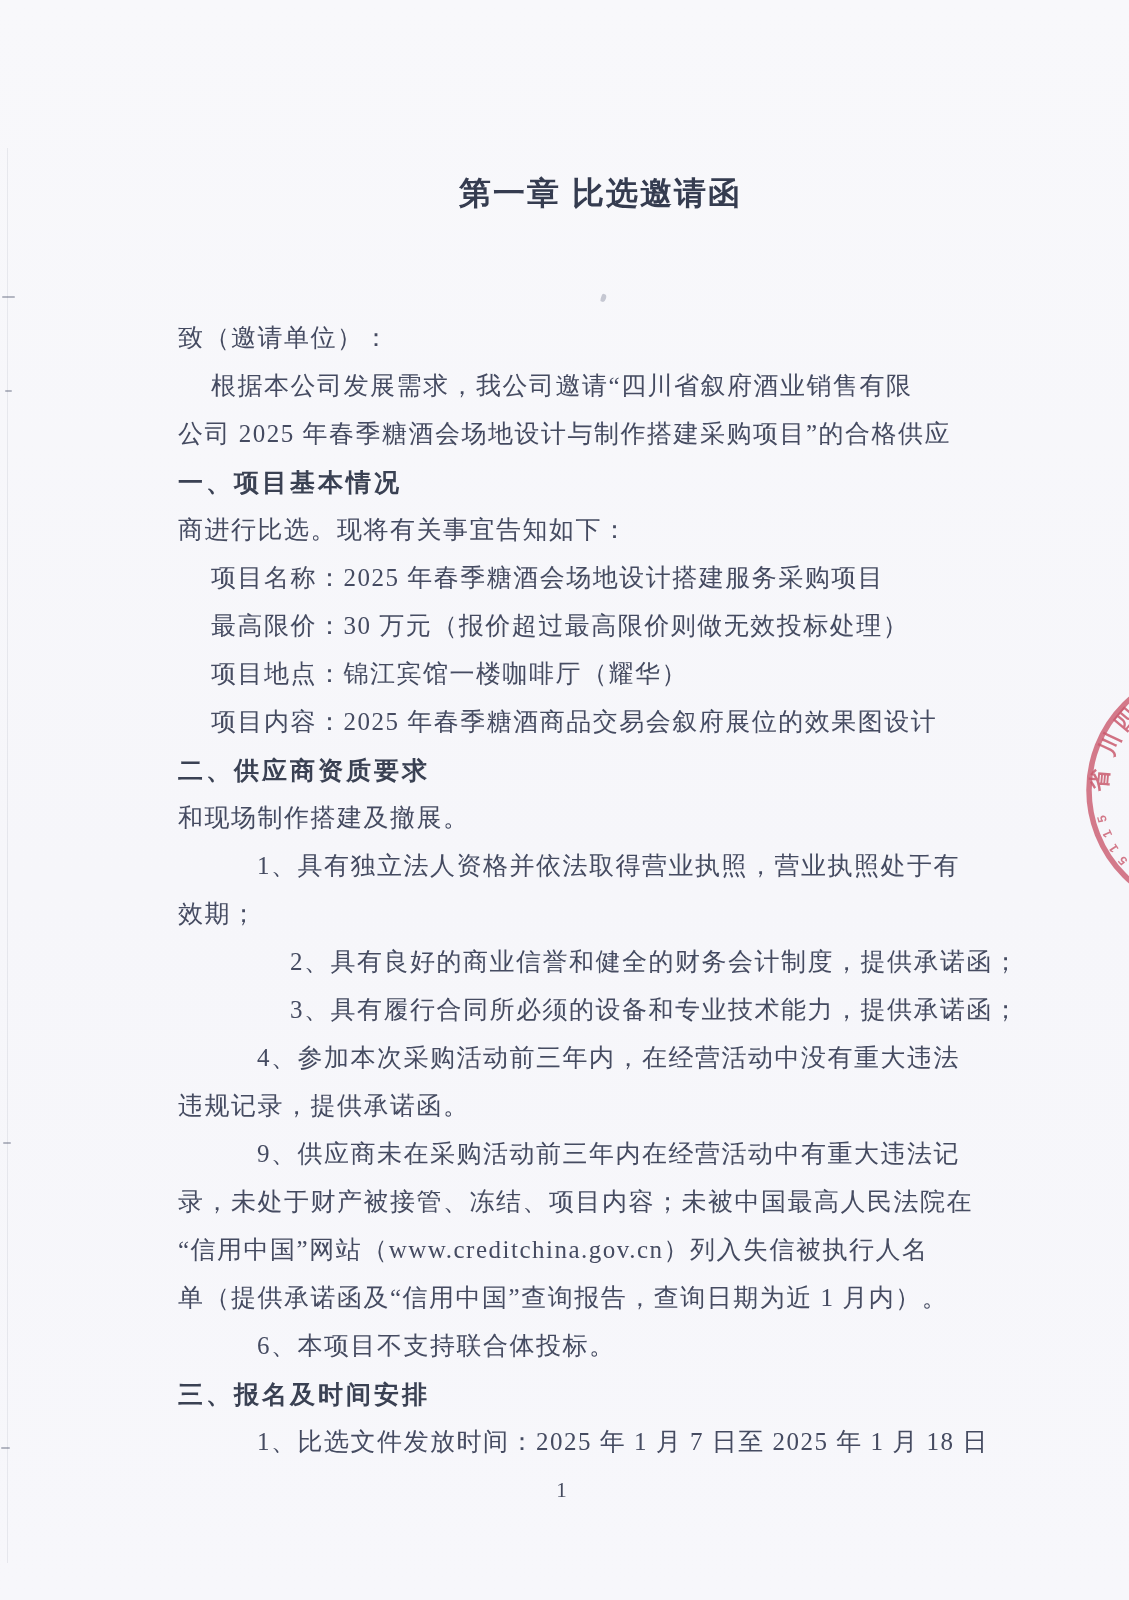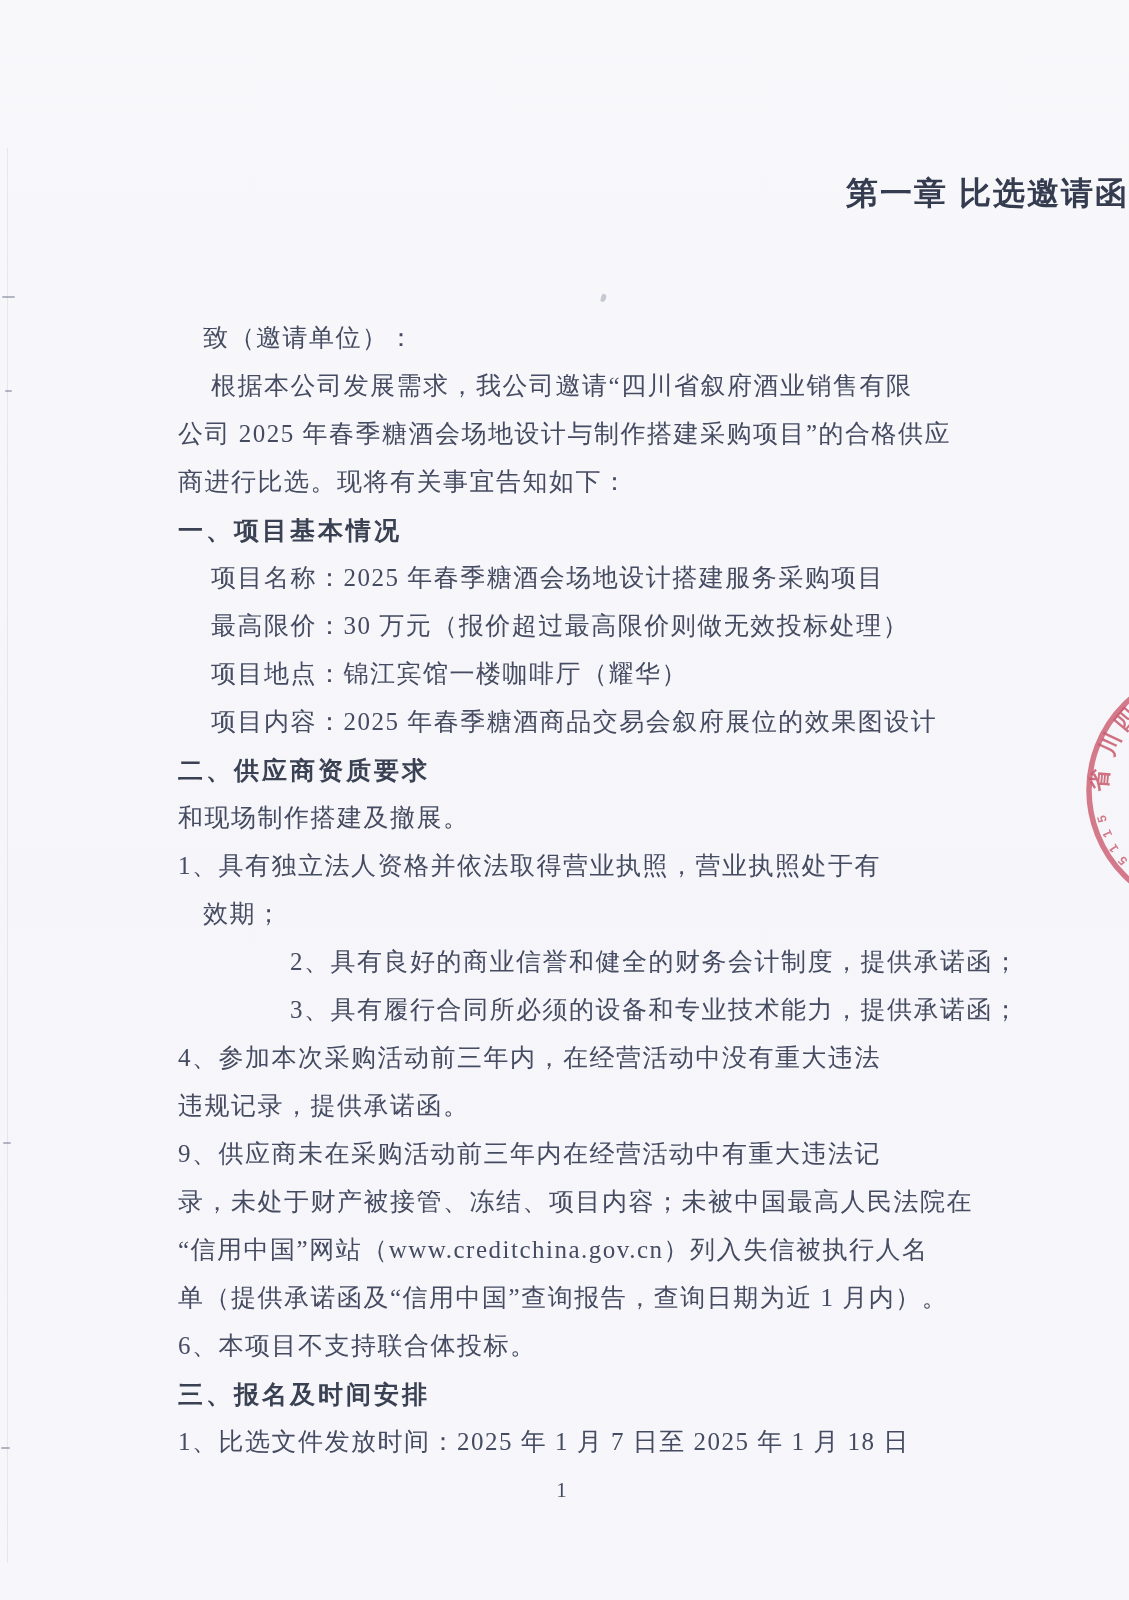--- a/index.html
+++ b/index.html
@@ -10,42 +10,42 @@
   }
   .page{
     position:relative;width:1129px;height:1600px;overflow:hidden;
     background:#f7f7fa;
     background-image:linear-gradient(180deg,#f8f8fb 0%,#f6f6fa 55%,#f7f7fb 100%);
     color:#454b61;
   }
   .chapter-title{
     position:absolute;top:172px;left:0;width:1129px;
     padding-left:72px;box-sizing:border-box;
-    text-align:right;
+    text-align:center;
     font-family:"Liberation Sans","DejaVu Sans",sans-serif;
     font-weight:700;font-size:32px;letter-spacing:2px;
     color:#353c50;
   }
   .doc-lines{
     position:absolute;top:314px;left:178px;width:800px;
   }
   .line{
     height:48px;line-height:48px;
     font-size:25px;letter-spacing:1.5px;
     white-space:nowrap;
     color:#454b61;
   }
   .line.heading{
     font-family:"Liberation Sans","DejaVu Sans",sans-serif;
     font-weight:700;letter-spacing:3px;color:#3a4153;
   }
   .ind-0{margin-left:0;}
-  .ind-1{margin-left:25px;}
+  .ind-1{}
   .ind-2{margin-left:33px;}
-  .ind-3{}
+  .ind-3{margin-left:79px;}
   .ind-4{margin-left:112px;}
   .page-number{
     position:absolute;top:1478px;left:0;width:1124px;text-align:center;
     font-size:21px;color:#444a5e;letter-spacing:1px;
   }
   .seal{
     position:absolute;left:1040px;top:648px;width:89px;height:292px;
   }
   .seal text{
     font-family:"Liberation Sans","DejaVu Sans",sans-serif;
@@ -71,22 +71,22 @@
 <body>
 
 <div class="page">
 
   <div class="chapter-title">第一章 比选邀请函</div>
 
   <div class="doc-lines">
       <div class="line ind-1">致（邀请单位）：</div>
       <div class="line ind-2">根据本公司发展需求，我公司邀请“四川省叙府酒业销售有限</div>
       <div class="line ind-0">公司 2025 年春季糖酒会场地设计与制作搭建采购项目”的合格供应</div>
+      <div class="line ind-0 heading">一、项目基本情况</div>
       <div class="line ind-0">商进行比选。现将有关事宜告知如下：</div>
-      <div class="line ind-0 heading">一、项目基本情况</div>
       <div class="line ind-2">项目名称：2025 年春季糖酒会场地设计搭建服务采购项目</div>
       <div class="line ind-2">最高限价：30 万元（报价超过最高限价则做无效投标处理）</div>
       <div class="line ind-2">项目地点：锦江宾馆一楼咖啡厅（耀华）</div>
       <div class="line ind-2">项目内容：2025 年春季糖酒商品交易会叙府展位的效果图设计</div>
       <div class="line ind-0 heading">二、供应商资质要求</div>
       <div class="line ind-0">和现场制作搭建及撤展。</div>
       <div class="line ind-3">1、具有独立法人资格并依法取得营业执照，营业执照处于有</div>
       <div class="line ind-1">效期；</div>
       <div class="line ind-4">2、具有良好的商业信誉和健全的财务会计制度，提供承诺函；</div>
       <div class="line ind-4">3、具有履行合同所必须的设备和专业技术能力，提供承诺函；</div>

